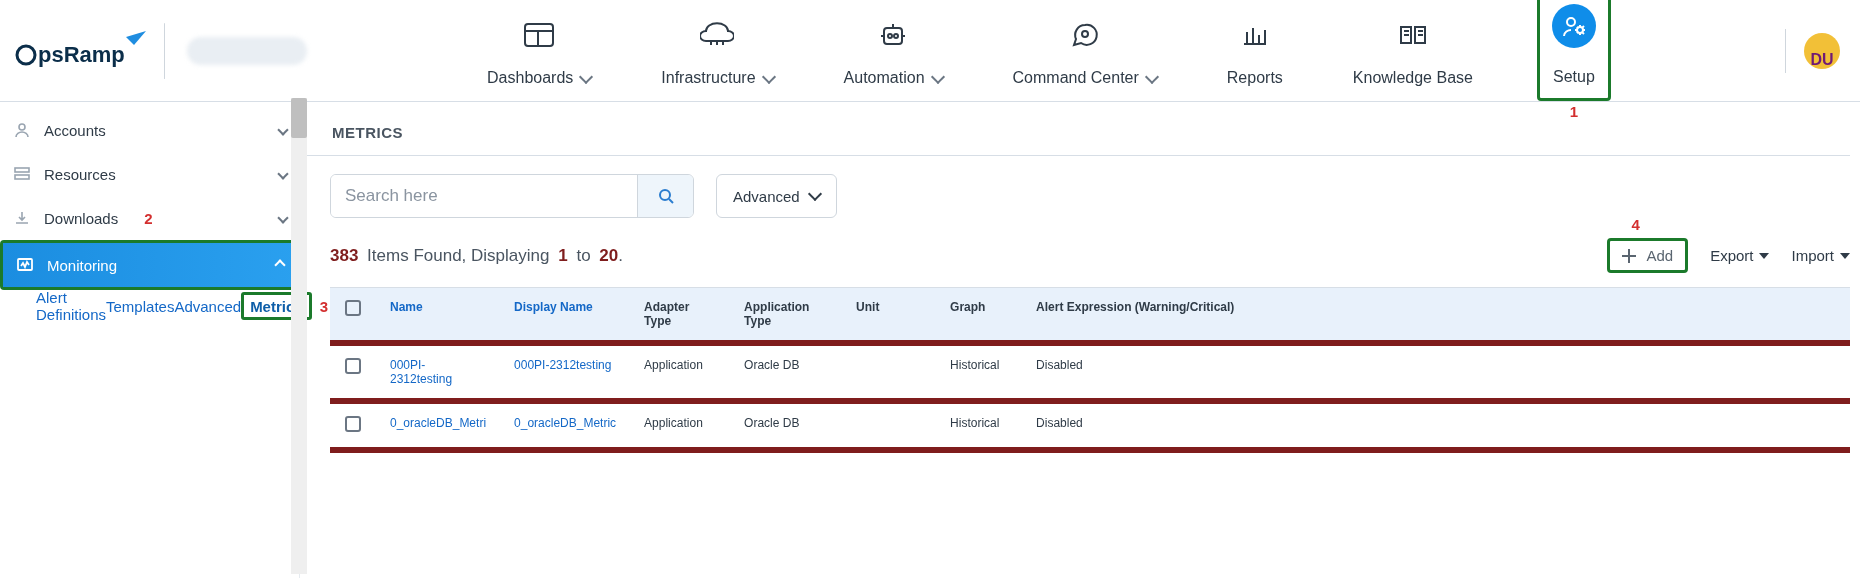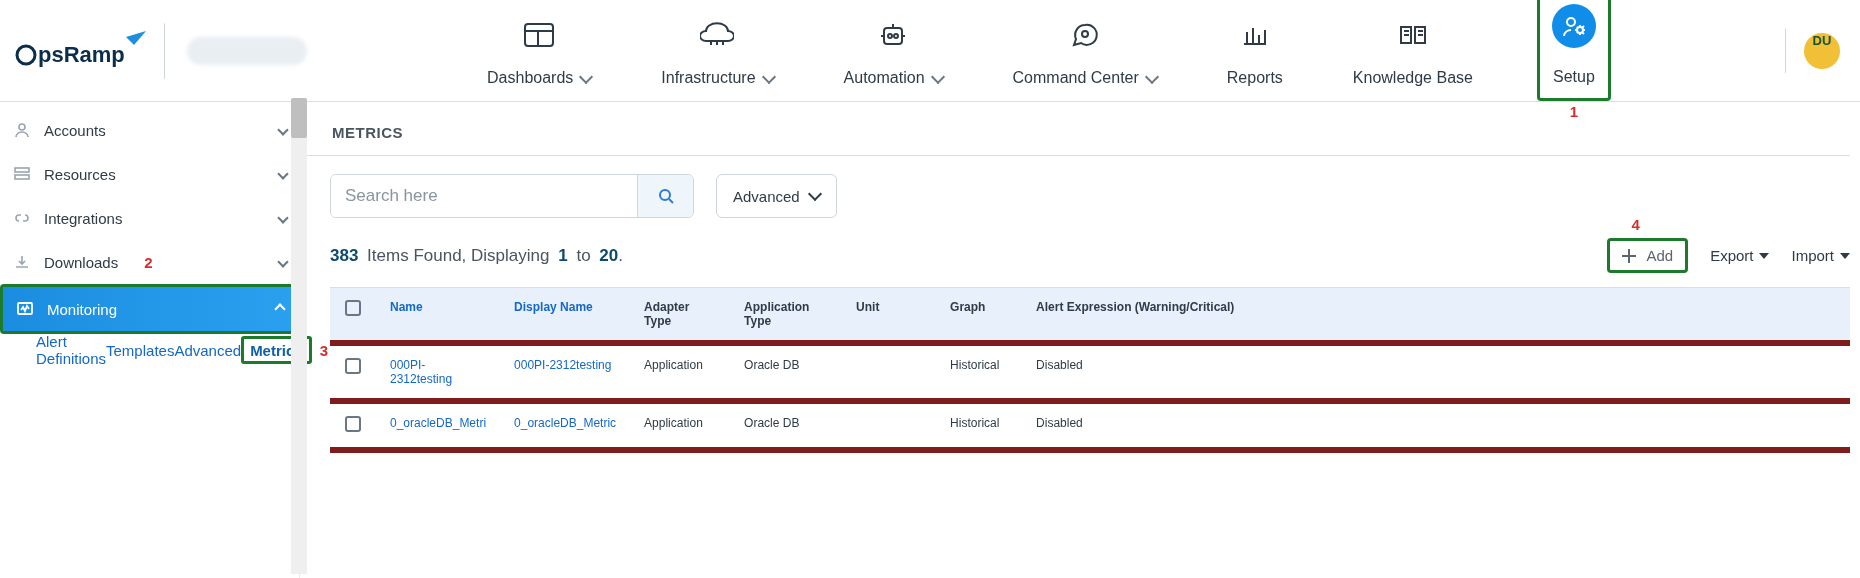--- a/index.html
+++ b/index.html
@@ -25,21 +25,21 @@
   .navwrap{flex:1;display:flex;justify-content:center;align-items:stretch}
   .nav{display:flex;align-items:flex-end;gap:58px}
   .nav-item{display:flex;flex-direction:column;align-items:center;gap:20px;padding:12px 6px 14px 6px;cursor:pointer;color:var(--text);position:relative}
   .nav-item .ic{display:flex;align-items:center;justify-content:center;width:36px;height:28px;color:#2f3b47}
   .nav-item .lbl{display:flex;align-items:center;gap:8px;font-size:16px}
   .nav-item .chev{width:10px;height:10px;border-right:2px solid #6b7683;border-bottom:2px solid #6b7683;transform:rotate(45deg);margin-top:-2px}
   .nav-setup{border:3px solid var(--green);border-radius:4px;padding:8px 12px 12px 12px}
   .nav-setup .circle{width:44px;height:44px;border-radius:50%;background:var(--blue);display:flex;align-items:center;justify-content:center;color:#fff}
   .right-area{display:flex;align-items:center;gap:18px;padding-right:6px}
   .vline{width:1px;height:44px;background:#cfd6dd}
-  .avatar{width:36px;height:36px;border-radius:50%;background:var(--gold);display:flex;align-items:flex-start;justify-content:center;color:#14532d;font-weight:600;font-size:13px}
+  .avatar{width:36px;height:36px;border-radius:50%;background:var(--gold);display:flex;align-items:flex-end;justify-content:center;color:#701a75;font-weight:600;font-size:16px}
   .annot{position:absolute;color:var(--red);font-weight:700}
   
   .shell{display:flex;min-height:calc(578px - 102px)}
   .sidebar{width:300px;border-right:1px solid #e6ebf0;padding-top:6px;background:#fff;position:relative}
   .sb-item{display:flex;align-items:center;gap:12px;height:44px;padding:0 12px;color:#2f3b47;cursor:pointer}
   .sb-item .sb-ic{width:20px;display:flex;justify-content:center;color:#9aa5b1}
   .sb-item .sp{flex:1}
   .sb-chevron{width:8px;height:8px;border-right:2px solid #6b7683;border-bottom:2px solid #6b7683;transform:rotate(45deg)}
   .sb-item.active{background:linear-gradient(90deg,var(--sidebar-active1),var(--sidebar-active2));color:#fff}
   .sb-item.active .sb-ic{color:#fff}
@@ -57,21 +57,21 @@
   .page-title + .hr{height:1px;background:var(--border);margin-bottom:18px;margin-left:-30px}
   .row1{display:flex;align-items:center;gap:22px}
   .searchbox{display:flex;border:1px solid #cfd6dd;border-radius:6px;overflow:hidden;height:44px}
   .searchbox input{border:0;outline:0;padding:0 14px;width:306px;font-size:17px;color:#ec4899}
   .searchbox input::placeholder{color:#8a94a0}
   .searchbox .sbtn{width:56px;background:#eef5fb;border-left:1px solid #cfd6dd;display:flex;align-items:center;justify-content:center;color:#2b7dcf;cursor:pointer}
   .adv{height:44px;border:1px solid #cfd6dd;border-radius:6px;padding:0 16px;display:flex;align-items:center;gap:10px;cursor:pointer}
   .adv .chev{width:10px;height:10px;border-right:2px solid #2f3b47;border-bottom:2px solid #2f3b47;transform:rotate(45deg);margin-top:-4px}
   .row2{display:flex;align-items:center;justify-content:space-between;margin-top:20px}
   .count{color:#4a5561;font-size:17px}
-  .count b{color:#0c4a6e}
+  .count b{color:#7f1d1d}
   .actions{display:flex;align-items:center;gap:22px;position:relative}
   .addbtn{display:flex;align-items:center;gap:10px;border:3px solid var(--green);border-radius:4px;padding:6px 12px;cursor:pointer;color:#5a6570}
   .plus{width:14px;height:14px;position:relative}
   .plus:before,.plus:after{content:"";position:absolute;background:#5a6570}
   .plus:before{left:6px;top:0;width:2px;height:14px}
   .plus:after{top:6px;left:0;height:2px;width:14px}
   .linkish{display:flex;align-items:center;gap:6px;cursor:pointer;color:#2f3b47}
   .linkish .tri{width:0;height:0;border-left:5px solid transparent;border-right:5px solid transparent;border-top:6px solid #2f3b47}
   .annot4{position:absolute;top:-22px;left:24px;color:var(--red);font-weight:700}
   
@@ -228,30 +228,20 @@
         <span class="sb-chevron"></span>
     </div>
     <div class="sb-item">
       <span class="sb-ic">
           <svg width="18" height="18" viewBox="0 0 18 18" fill="none" stroke="#9aa5b1" stroke-width="1.6">
             <rect x="2" y="3" width="14" height="4"></rect>
             <rect x="2" y="10" width="14" height="4"></rect>
           </svg>
         </span>
       <span>Resources</span>
-        <span class="sp"></span>
-        <span class="sb-chevron"></span>
-    </div>
-    <div class="sb-item">
-      <span class="sb-ic">
-          <svg width="18" height="18" viewBox="0 0 18 18" fill="none" stroke="#9aa5b1" stroke-width="1.6">
-            <path d="M6 12a3 3 0 0 1 0-6l2 0M12 6a3 3 0 0 1 0 6l-2 0"></path>
-          </svg>
-        </span>
-      <span>Integrations</span>
         <span class="sp"></span>
         <span class="sb-chevron"></span>
     </div>
     <div class="sb-item" style="position:relative">
       <span class="sb-ic">
           <svg width="18" height="18" viewBox="0 0 18 18" fill="none" stroke="#9aa5b1" stroke-width="1.6">
             <path d="M9 3v8M6 8l3 3 3-3M3 14h12"></path>
           </svg>
         </span>
       <span>Downloads</span>

